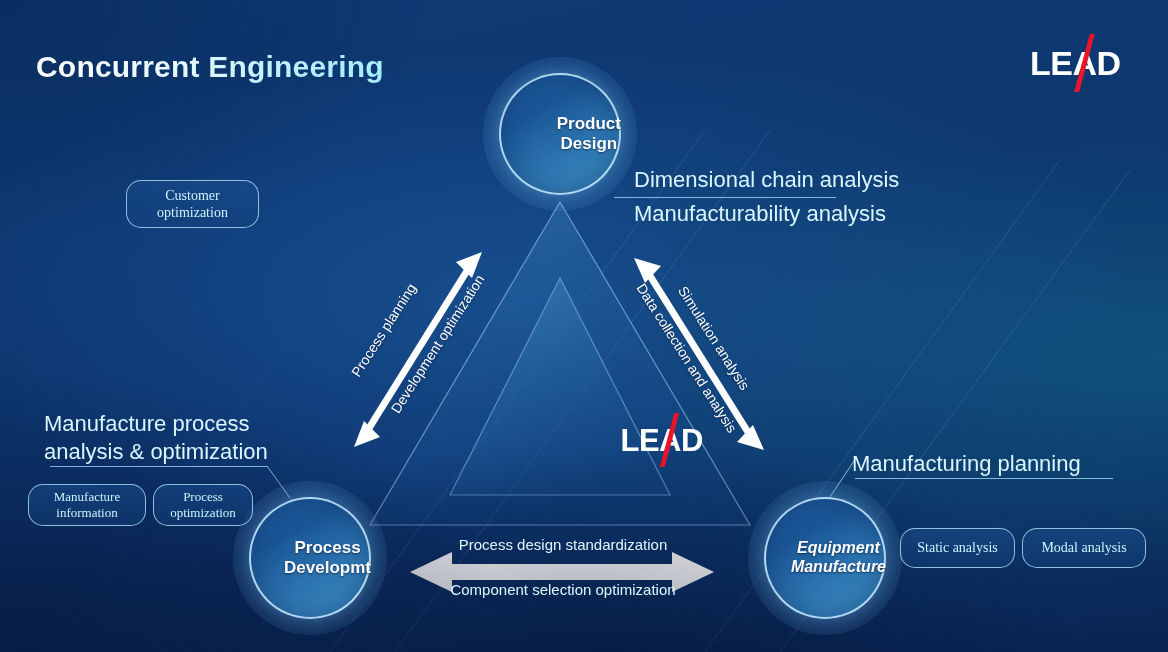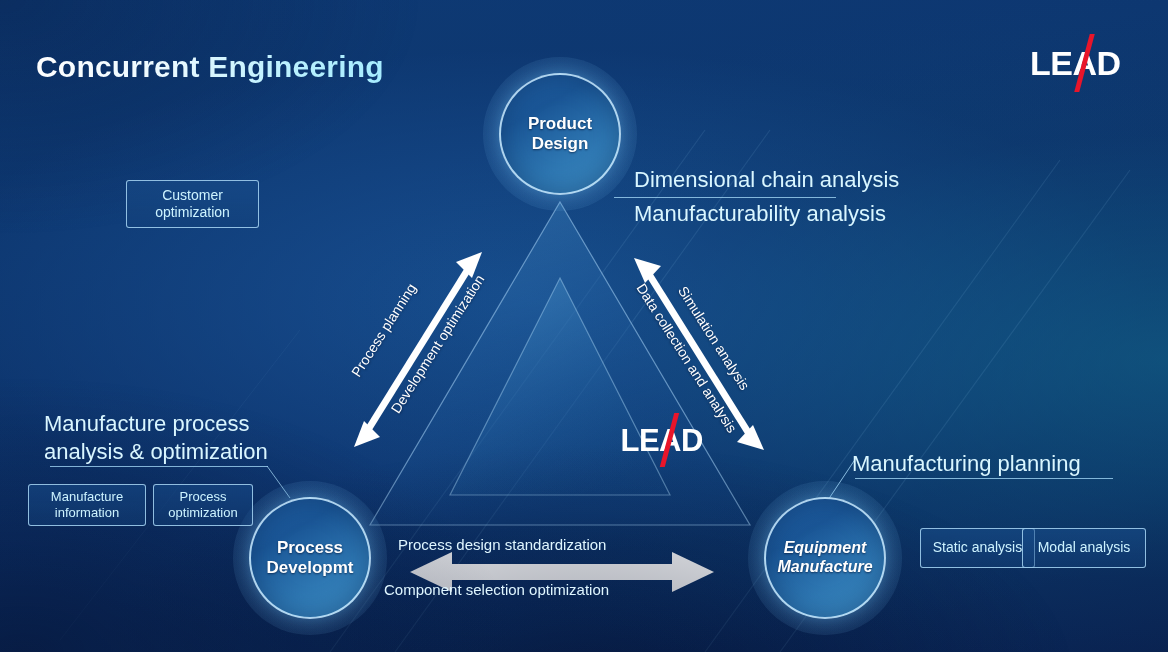--- a/index.html
+++ b/index.html
@@ -44,58 +44,59 @@
     line-height:1;
   }
   .lead-logo .slash{
     position:absolute;background:#e8152a;
     transform:skewX(-15deg);
   }
 
   
   .node{
     position:absolute;border-radius:50%;
-    display:flex;align-items:center;justify-content:center;
+    display:flex;align-items:center;justify-content:flex-end;
     text-align:center;color:#fff;font-weight:bold;line-height:1.16;
     box-sizing:border-box;
   }
   .node .glow{
     position:absolute;inset:-16px;border-radius:50%;
     background:radial-gradient(circle at 50% 50%, rgba(120,190,240,0.22) 52%, rgba(120,190,240,0.10) 72%, rgba(0,0,0,0) 78%);
     pointer-events:none;
   }
   .node .disc{
     position:absolute;inset:0;border-radius:50%;
     background:linear-gradient(150deg,#1d5a9d 0%,#1a5696 30%,#2f79b4 68%,#3d8cc2 100%);
     border:2px solid rgba(200,232,252,0.85);
     box-shadow:0 0 14px rgba(90,170,225,0.35), inset 0 0 26px rgba(12,44,92,0.45);
   }
   .node .lbl{position:relative;z-index:3;text-shadow:0 1px 2px rgba(4,20,50,.65);}
 
   
   .pill{
     position:absolute;box-sizing:border-box;
     border:1px solid rgba(168,214,244,0.85);
-    border-radius:3px;
+    border-radius:15px;
     background:linear-gradient(180deg,rgba(25,78,140,0.55) 0%,rgba(20,66,124,0.45) 100%);
     color:#cdf3ff;
     display:flex;align-items:center;justify-content:center;text-align:center;
     line-height:1.22;
+    font-family:Liberation Serif, serif;
   }
 
   
   .headline{position:absolute;color:#d9f6ff;line-height:1.25;}
   .rule{position:absolute;height:1px;background:rgba(160,212,244,0.8);}
 
   
   .rotlbl{
     position:absolute;white-space:nowrap;color:#ffffff;
     text-shadow:0 1px 2px rgba(4,20,50,.55);
   }
-  .flatlbl{position:absolute;white-space:nowrap;color:#dff6ff;}
+  .flatlbl{position:absolute;white-space:nowrap;color:#dff6ff;text-align:center;}
 </style>
 </head>
 <body>
 
 <div id="stage">
 
   
   <svg id="svgmain" viewBox="0 0 1168 652">
     <defs>
       <linearGradient id="triOuter" x1="0" y1="0" x2="0.35" y2="1">
@@ -232,21 +233,21 @@
     </span>
   </div>
 
   
   <div class="headline" style="left:852px;top:450px;width:268px;font-size:22px;text-align:left;">
     <div>Manufacturing planning</div>
   </div>
   <div class="rule" style="left:855px;top:478px;width:258px;"></div>
 
   
-  <div class="pill" style="left:920px;top:528px;width:115px;height:40px;font-size:14px;text-align:right;">
+  <div class="pill" style="left:900px;top:528px;width:115px;height:40px;font-size:14px;text-align:right;">
     <span>Static analysis</span>
   </div>
   <div class="pill" style="left:1022px;top:528px;width:124px;height:40px;font-size:14px;">
     <span>Modal analysis</span>
   </div>
 
   
   
   <div class="rotlbl" style="left:330px;top:322px;font-size:14px;transform:rotate(-57.5deg);transform-origin:50% 50%;">Process planning</div>
   <div class="rotlbl" style="left:357px;top:336px;font-size:14px;transform:rotate(-57.5deg);transform-origin:50% 50%;">Development optimization</div>

